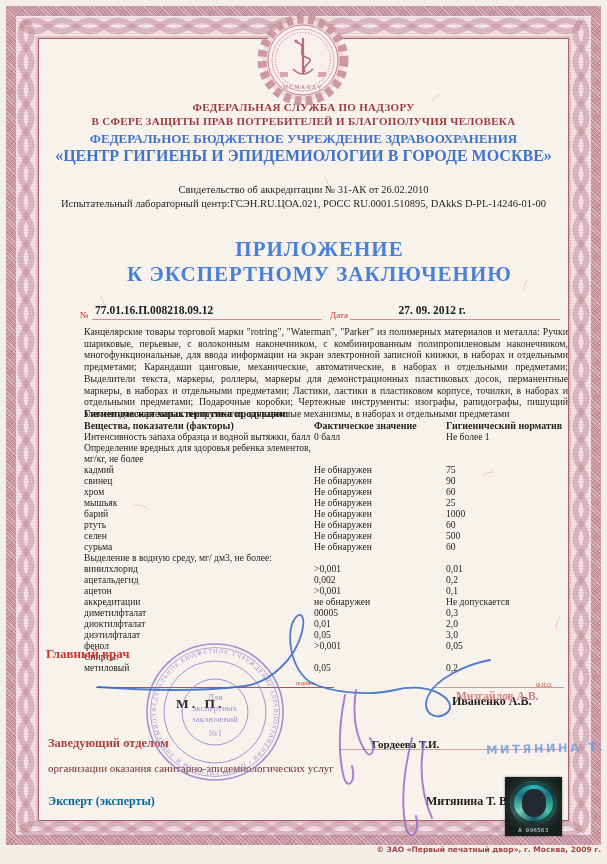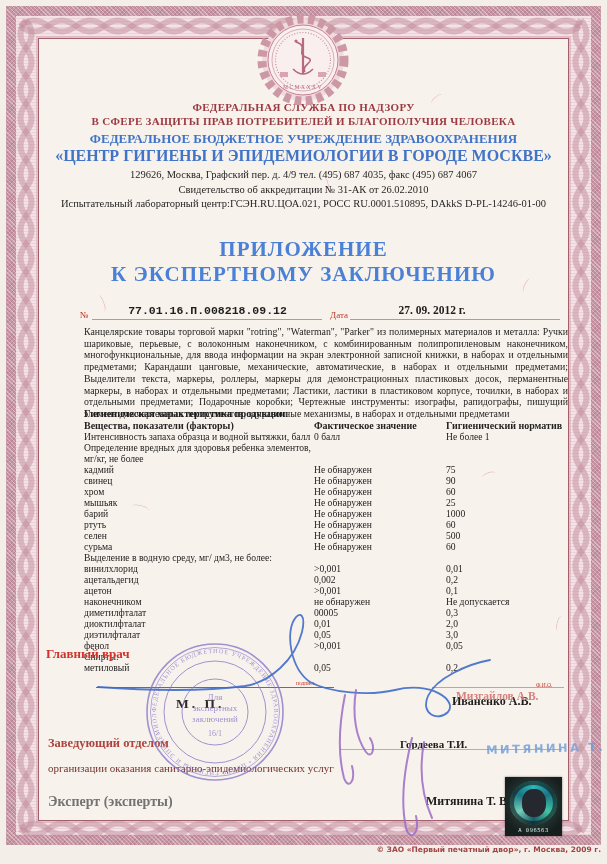--- a/index.html
+++ b/index.html
@@ -22,40 +22,40 @@
     background:#f8f2ec;border:1px solid #a2606c;
     box-shadow:0 0 0 2px rgba(206,156,168,.45);z-index:3;}
   .fiber{position:absolute;border-top:1px solid #eab6c2;border-radius:50%;opacity:.8;z-index:4;}
   
   .layer{position:absolute;inset:0;z-index:5;}
   .abs{position:absolute;}
   .ctr{left:40px;width:527px;text-align:center;}
   .maroon{color:#9c3a41;font-weight:bold;font-size:11px;letter-spacing:.3px;}
   .orgblue{color:#3f74c8;font-weight:bold;}
   .black{color:#262626;font-size:10.5px;}
-  .title-blue{color:#4a80d6;font-weight:bold;font-size:21px;letter-spacing:1px;}
+  .title-blue{color:#4a80d6;font-weight:bold;font-size:21px;letter-spacing:1px;padding-left:16px;}
   .red-label{color:#c0392b;font-size:9px;}
   .meta-val{color:#1e1e1e;font-weight:bold;font-size:11.5px;}
   .rule{position:absolute;height:1px;background:#c98f98;}
   .para{color:#242424;font-size:9.8px;line-height:11.7px;text-align:justify;}
   .sect-head{color:#1d1d1d;font-weight:bold;font-size:10.3px;}
   
   .htable{display:grid;grid-template-columns:230px 132px 121px;font-size:9.6px;line-height:11px;color:#242424;}
   .htable .hd{font-weight:bold;font-size:10px;}
   .t-row{display:contents;}
   .cell{padding:0;}
   
   .form-red{color:#ce332e;font-weight:bold;font-size:13px;}
   .tiny-red{color:#c0392b;font-size:5.5px;}
   .name-bold{color:#1c1c1c;font-weight:bold;font-size:12px;}
   .name-pink{color:#d4827f;font-weight:bold;font-size:11.5px;}
   .mp{color:#2b2b2b;font-weight:bold;font-size:13.5px;letter-spacing:3px;}
   .dept-red{color:#ae423c;font-size:12.5px;font-weight:bold;}
   .dept-sub{color:#733430;font-size:11px;}
-  .expert-red{color:#737373;font-size:14px;font-weight:bold;}
+  .expert-red{color:#0369a1;font-size:12px;font-weight:bold;}
   .expert-stamp{color:#6f9bd6;font-weight:bold;font-size:11.5px;letter-spacing:2.5px;
     font-family:"DejaVu Sans",sans-serif;transform:rotate(-1.5deg);opacity:.8;white-space:nowrap;}
   #stamp-svg,#sign-svg{position:absolute;left:0;top:0;pointer-events:none;}
   #stamp-svg{z-index:6;opacity:.78;}
   #sign-svg{z-index:8;}
   .z7{z-index:7;}
   
   .holo{position:absolute;left:505px;top:777px;width:57px;height:59px;z-index:9;
     background:radial-gradient(circle at 50% 45%, #2c3c3a 0 35%, #161f1d 75%);
     box-shadow:0 0 2px rgba(0,0,0,.5);}
@@ -112,29 +112,28 @@
     <rect x="65" y="62" width="8" height="5" fill="#d8a5b0"></rect>
     <text x="50" y="79" text-anchor="middle" font-size="5.5" letter-spacing="1.5" fill="#b5687a" font-family="Liberation Serif, serif">MCMXXXV</text>
   </svg>
 
   <div class="layer">
 
     <div class="abs ctr maroon" style="top:115px;">В СФЕРЕ ЗАЩИТЫ ПРАВ ПОТРЕБИТЕЛЕЙ И БЛАГОПОЛУЧИЯ  ЧЕЛОВЕКА</div>
     <div class="abs ctr maroon" style="top:101px;">ФЕДЕРАЛЬНАЯ СЛУЖБА ПО НАДЗОРУ</div>
     <div class="abs ctr orgblue" style="top:131px;font-size:13px;">ФЕДЕРАЛЬНОЕ БЮДЖЕТНОЕ УЧРЕЖДЕНИЕ ЗДРАВООХРАНЕНИЯ</div>
     <div class="abs ctr orgblue" style="top:147px;font-size:16px;">«ЦЕНТР ГИГИЕНЫ И ЭПИДЕМИОЛОГИИ В ГОРОДЕ МОСКВЕ»</div>
-    <div class="abs ctr black" style="top:169px;">129626, Москва, Графский пер. д. 4/9 тел. (495) 687 4035, факс (495) 687 4067</div>
     <div class="abs ctr black" style="top:184px;">Свидетельство об аккредитации № 31-АК от 26.02.2010</div>
     <div class="abs ctr black" style="top:198px;">Испытательный лабораторный центр:ГСЭН.RU.ЦОА.021, РОСС RU.0001.510895, DAkkS D-PL-14246-01-00</div>
 
     <div class="abs ctr title-blue" style="top:237px;">ПРИЛОЖЕНИЕ</div>
     <div class="abs ctr title-blue" style="top:262px;">К ЭКСПЕРТНОМУ ЗАКЛЮЧЕНИЮ</div>
 
     <div class="abs red-label" style="left:80px;top:310px;">№</div>
-    <div class="abs meta-val" style="left:95px;top:304px;width:225px;text-align:center;font-family:Liberation Mono, monospace;">77.01.16.П.008218.09.12</div>
+    <div class="abs meta-val" style="left:95px;top:304px;width:225px;text-align:left;">77.01.16.П.008218.09.12</div>
     <div class="rule" style="left:92px;top:319px;width:230px;"></div>
     <div class="abs red-label" style="left:330px;top:310px;">Дата</div>
     <div class="abs meta-val" style="left:352px;top:304px;width:160px;text-align:center;">27. 09. 2012 г.</div>
     <div class="rule" style="left:350px;top:319px;width:210px;"></div>
 
     <div class="abs para" style="left:84px;top:326px;width:484px;">Канцелярские товары торговой марки "rotring", "Waterman",  "Parker" из полимерных материалов и металла: Ручки шариковые, перьевые, с волоконным наконечником, с комбинированным полипропиленовым наконечником, многофункциональные, для ввода информации на экран электронной записной книжки, в наборах и отдельными предметами; Карандаши цанговые, механические, автоматические, в наборах и отдельными предметами; Выделители текста, маркеры, роллеры, маркеры для демонстрационных пластиковых досок, перманентные маркеры, в наборах и отдельными предметами; Ластики, ластики в пластиковом корпусе, точилки, в наборах и отдельными предметами; Подарочные коробки; Чертежные инструменты: изографы, рапидографы, пишущий элемент для чертежных инструментов, заправочные механизмы, в наборах и отдельными предметами</div>
     <div class="abs sect-head" style="left:84px;top:408px;">Гигиеническая характеристика продукции:</div>
 
     <div class="abs htable" style="left:84px;top:420px;width:483px;">
       <div class="cell hd">Вещества, показатели (факторы)</div>
@@ -219,21 +218,21 @@
         <div class="cell">0,2</div>
       </div>
     
       <div class="t-row">
         <div class="cell">ацетон</div>
         <div class="cell">&gt;0,001</div>
         <div class="cell">0,1</div>
       </div>
     
       <div class="t-row">
-        <div class="cell">наконечником</div>
+        <div class="cell">аккредитации</div>
         <div class="cell">не обнаружен</div>
         <div class="cell">Не допускается</div>
       </div>
     
       <div class="t-row">
         <div class="cell">диметилфталат</div>
         <div class="cell">00005</div>
         <div class="cell">0,3</div>
       </div>
     
@@ -272,21 +271,21 @@
     <div class="abs form-red nowrap" style="left:46px;top:646px;">Главный врач</div>
     <div class="rule" style="left:96px;top:687px;width:238px;background:#a0565e;"></div>
     <div class="abs tiny-red" style="left:296px;top:680px;">подпись</div>
     <div class="abs name-bold nowrap" style="left:452px;top:670px;margin-top:24px;">Иваненко А.В.</div>
     <div class="rule" style="left:432px;top:687px;width:132px;background:#c9a0a0;"></div>
     <div class="abs tiny-red" style="left:536px;top:682px;">Ф.И.О.</div>
     <div class="abs name-pink nowrap" style="left:456px;top:690px;">Мизгайлов А.В.</div>
     <div class="abs mp z7" style="left:176px;top:696px;">М. П.</div>
 
     <div class="abs dept-red nowrap" style="left:48px;top:736px;">Заведующий отделом</div>
-    <div class="abs name-bold nowrap" style="left:400px;top:738px;font-size:11px;">Гордеева Т.И.</div>
+    <div class="abs name-bold nowrap" style="left:372px;top:738px;font-size:11px;">Гордеева Т.И.</div>
     <div class="rule" style="left:340px;top:749px;width:222px;background:#cfa3a3;"></div>
     <div class="abs expert-stamp" style="left:486px;top:741px;">МИТЯНИНА Т. В.</div>
     <div class="abs dept-sub nowrap" style="left:48px;top:762px;">организации оказания санитарно-эпидемиологических услуг</div>
 
     <div class="abs expert-red nowrap" style="left:48px;top:794px;">Эксперт (эксперты)</div>
     <div class="abs name-bold nowrap" style="left:426px;top:794px;">Митянина Т. В.</div>
   </div>
 
   <svg id="stamp-svg" width="607" height="864">
     <defs>

